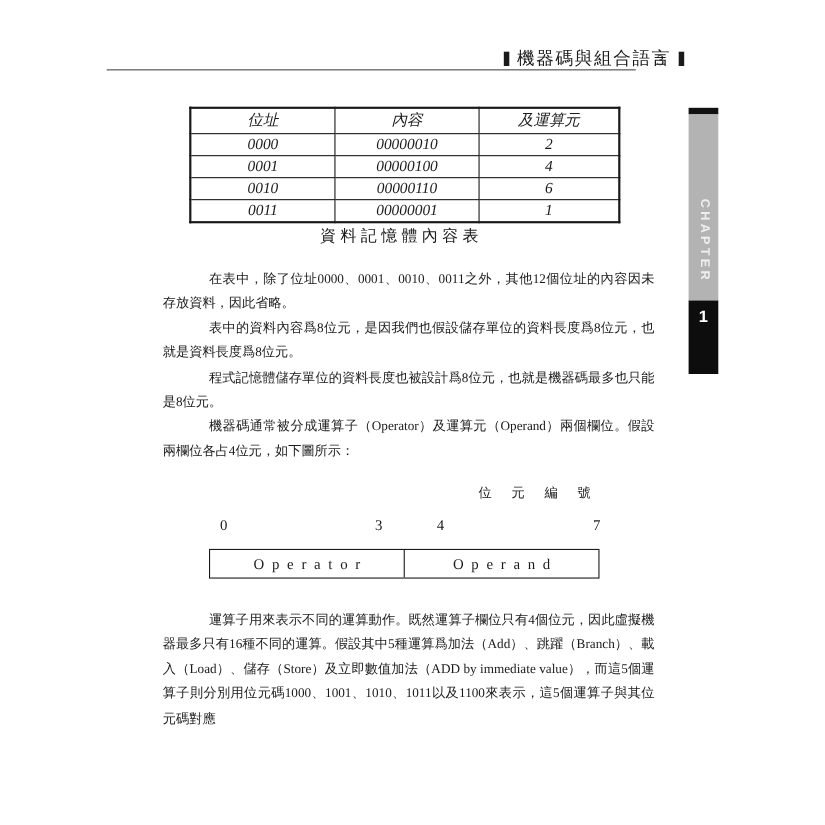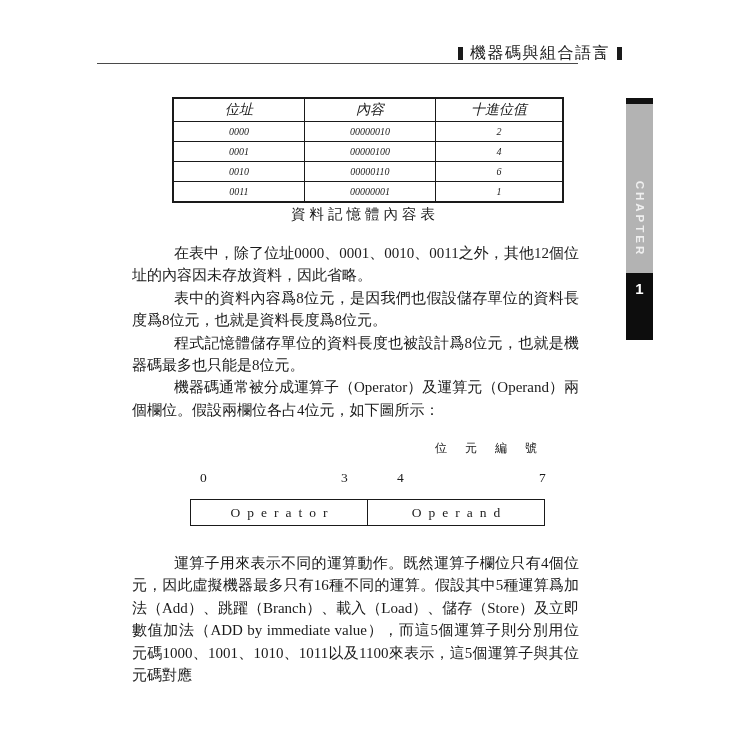--- a/index.html
+++ b/index.html
@@ -54,34 +54,34 @@
   .mem-table{
     position:absolute;left:172px;top:97px;width:386px;
     border-collapse:collapse;table-layout:fixed;
   }
   .mem-table th,.mem-table td{
     border:1px solid #1a1a1a;text-align:center;
     font-weight:normal;padding:0;font-style:italic;
   }
   .mem-table{border:2px solid #1a1a1a;}
   .mem-table thead th{height:22px;font-size:14px;border-bottom:1.5px solid #1a1a1a;}
-  .mem-table tbody td{height:19px;font-size:10px;}
+  .mem-table tbody td{height:19px;font-size:14px;}
   .col-addr{width:130px;}.col-content{width:130px;}.col-dec{width:126px;}
 
   .table-caption{
     position:absolute;left:172px;top:205px;width:386px;
     text-align:center;
     font-family:"Liberation Sans","DejaVu Sans",sans-serif;
     font-size:14.5px;letter-spacing:4px;
   }
 
   
   .bodytext{
-    position:absolute;left:132px;width:447px;
-    font-size:15px;line-height:22.4px;
+    position:absolute;left:148px;width:447px;
+    font-size:12px;line-height:22.4px;
     text-align:justify;text-justify:inter-ideograph;
   }
   .bodytext p{margin:0;text-indent:42px;}
   .block-1{top:242px;}
   .block-2{top:552px;}
 
   
   .bit-diagram{position:absolute;left:190px;top:440px;width:355px;height:108px;}
   .bit-axis-label{
     position:absolute;left:245px;top:0;
@@ -126,21 +126,21 @@
       <div class="vlabel">CHAPTER</div>
     </div>
     <div class="blackbox">1</div>
   </div>
 
   <table class="mem-table">
     <thead>
       <tr>
         <th class="col-addr">位址</th>
         <th class="col-content">內容</th>
-        <th class="col-dec">十進位值</th>
+        <th class="col-dec">及運算元</th>
       </tr>
     </thead>
     <tbody>
       <tr>
         <td>0000</td>
         <td>00000010</td>
         <td>2</td>
       </tr>
       <tr>
         <td>0001</td>

